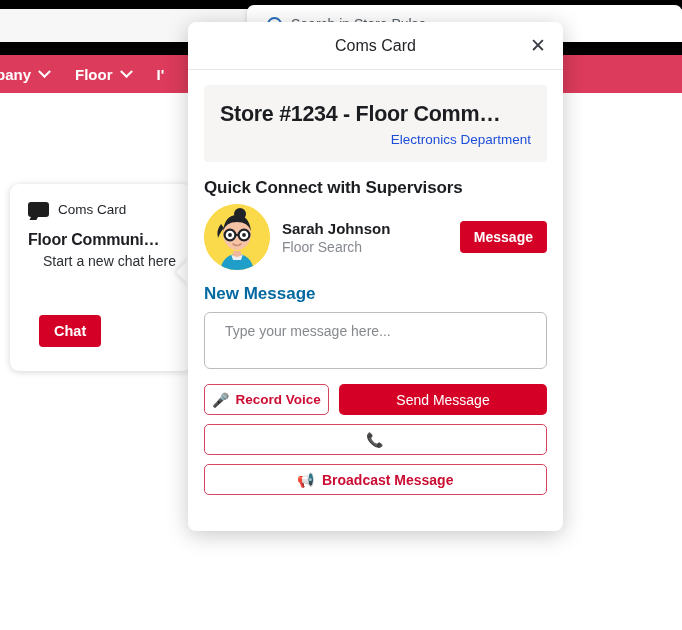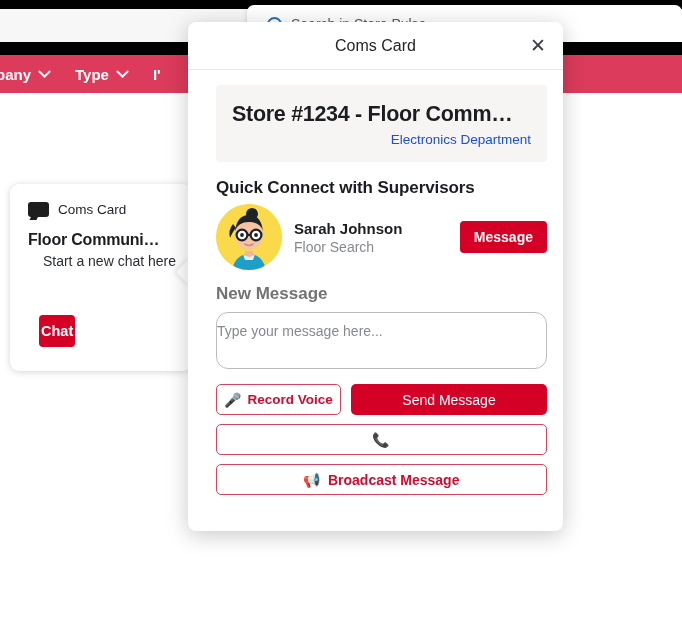--- a/index.html
+++ b/index.html
@@ -153,21 +153,21 @@
   }
   .coms-card-btn {
     position: absolute;
     left: 29px; bottom: 24px;
     background: #d50025;
     color: #ffffff;
     font-size: 14.5px;
     font-weight: bold;
     border: none;
     border-radius: 4px;
-    padding: 8px 2px;
+    padding: 8px 15px;
     cursor: pointer;
     font-family: "Liberation Sans", sans-serif;
   }
 
   
   .modal-tail {
     position: absolute;
     left: 176px; top: 258px;
     width: 0; height: 0;
     border-top: 14px solid transparent;
@@ -208,21 +208,20 @@
     background: none;
     border: none;
     cursor: pointer;
     color: #3b3f45;
     font-size: 19px;
     line-height: 1;
     font-family: "Liberation Sans", sans-serif;
   }
   .modal-body {
     padding: 15px 16px 16px 16px;
-    margin-left: 12px;
   }
 
   .store-banner {
     background: #f6f5f3;
     border-radius: 4px;
     padding: 17px 16px 15px 16px;
     margin-bottom: 16px;
   }
   .store-name {
     font-size: 21.5px;
@@ -286,29 +285,29 @@
     border-radius: 4px;
     padding: 8px 14px;
     cursor: pointer;
     flex: 0 0 auto;
     font-family: "Liberation Sans", sans-serif;
   }
 
   .new-message-title {
     font-size: 17px;
     font-weight: bold;
-    color: #737373;
+    color: #0369a1;
     margin-bottom: 8px;
   }
   .msg-input {
     width: 100%;
     height: 57px;
     border: 1px solid #b9bdc2;
-    border-radius: 12px;
-    padding: 10px 0;
+    border-radius: 6px;
+    padding: 10px 20px;
     font-size: 14px;
     color: #22252a;
     font-family: "Liberation Sans", sans-serif;
     resize: none;
     outline: none;
     background: #ffffff;
   }
   .msg-input::placeholder { color: #86898e; }
 
   .btn-row {
@@ -381,21 +380,21 @@
   </div>
 
   <div class="bg-topbar-black-2"></div>
 
   <div class="bg-navbar">
     <div class="nav-item">
       <span>pany</span>
       <span class="nav-caret"></span>
     </div>
     <div class="nav-item">
-      <span>Type</span>
+      <span>Floor</span>
       <span class="nav-caret"></span>
     </div>
     <div class="nav-item">
       <span>I'</span>
     </div>
   </div>
 
   <div class="coms-card">
     <div class="coms-card-head">
       <span class="coms-card-icon"></span>

